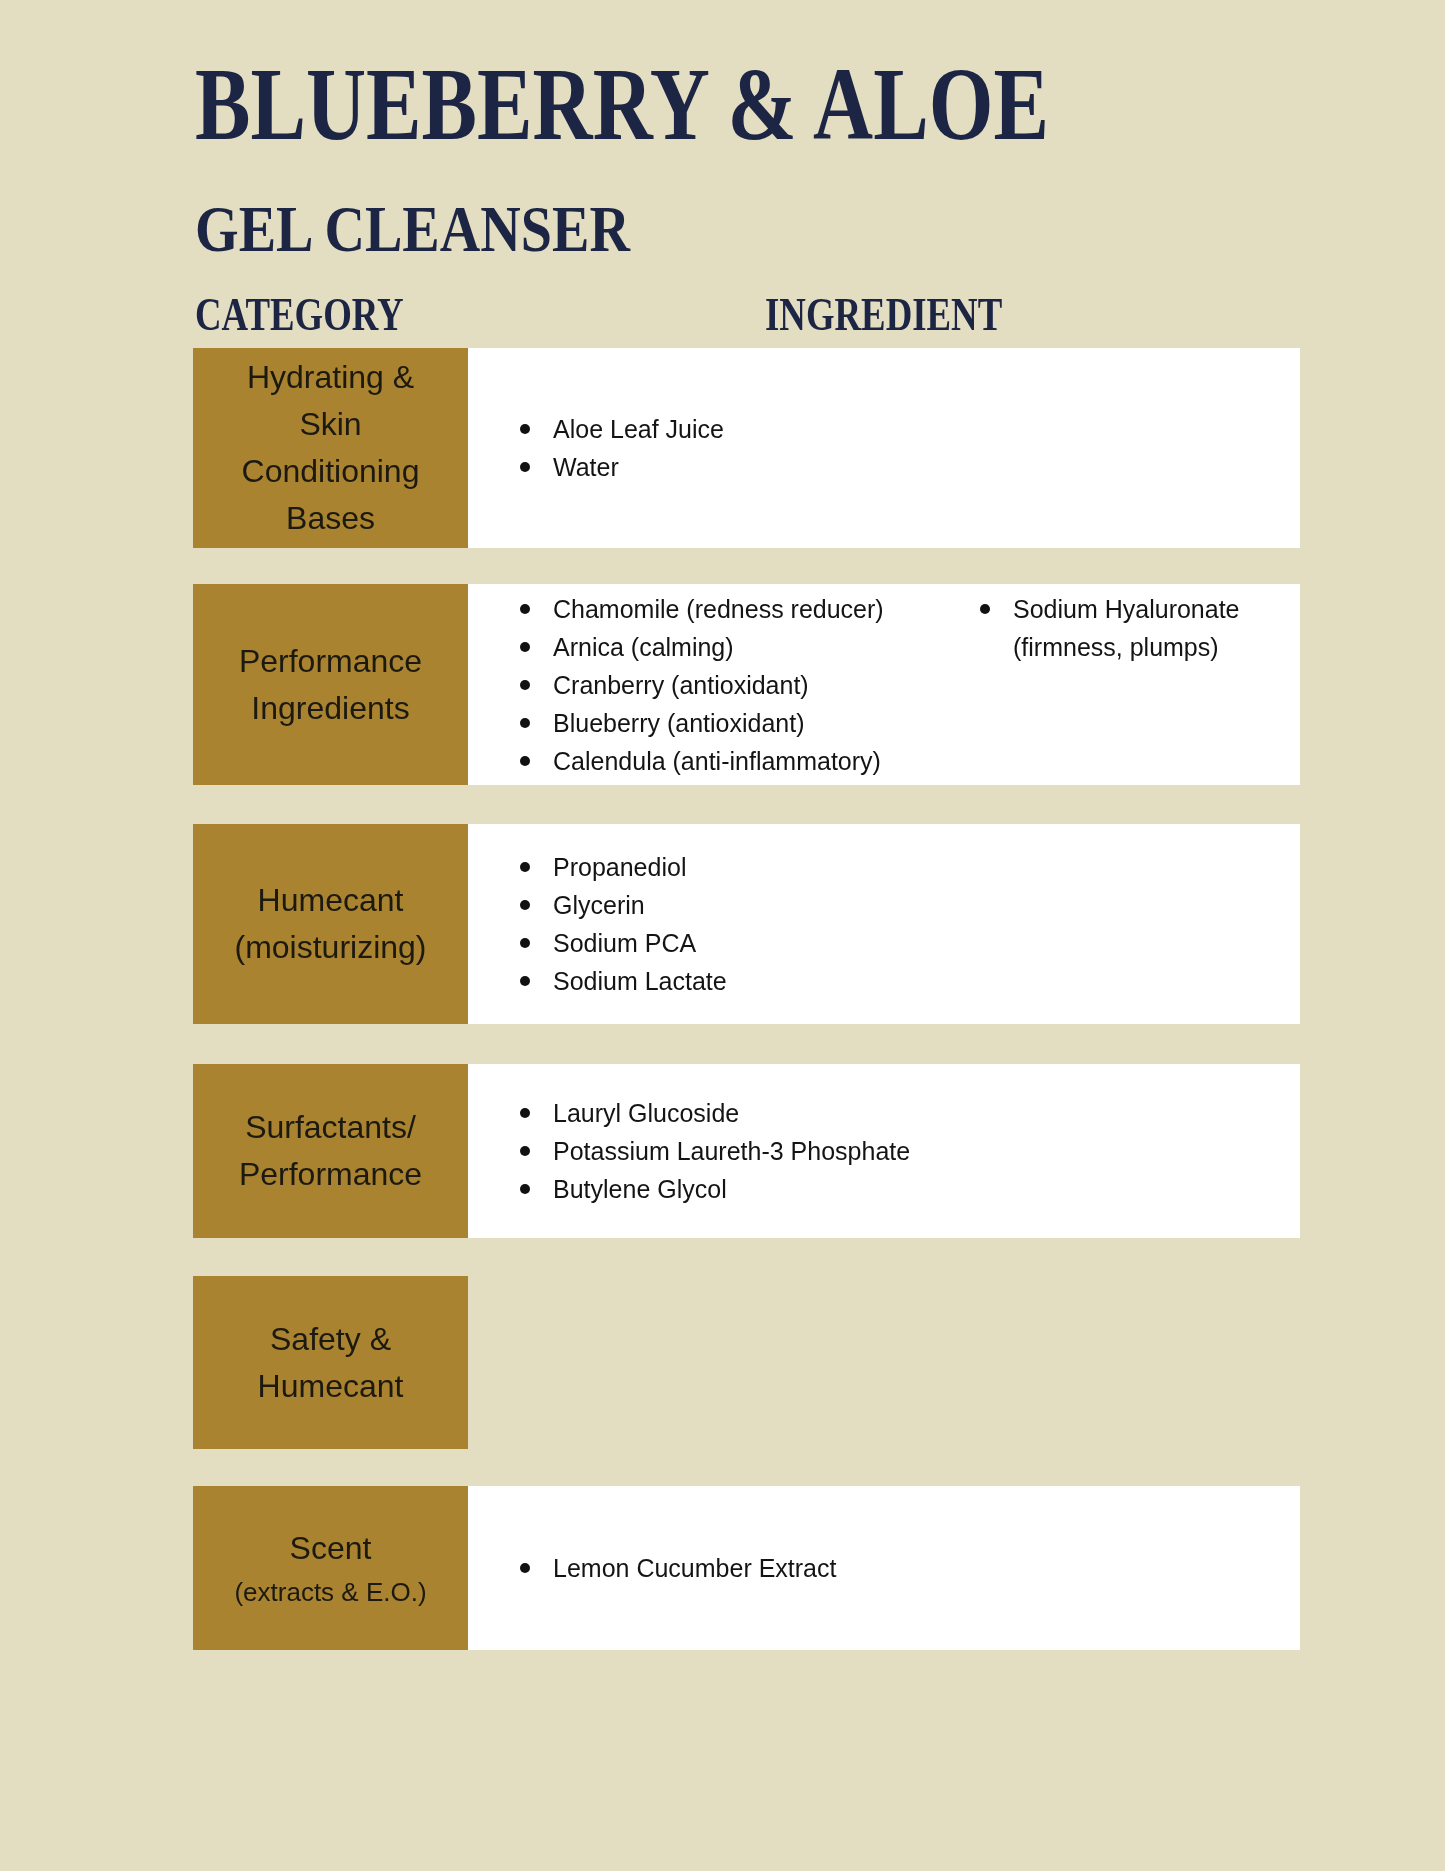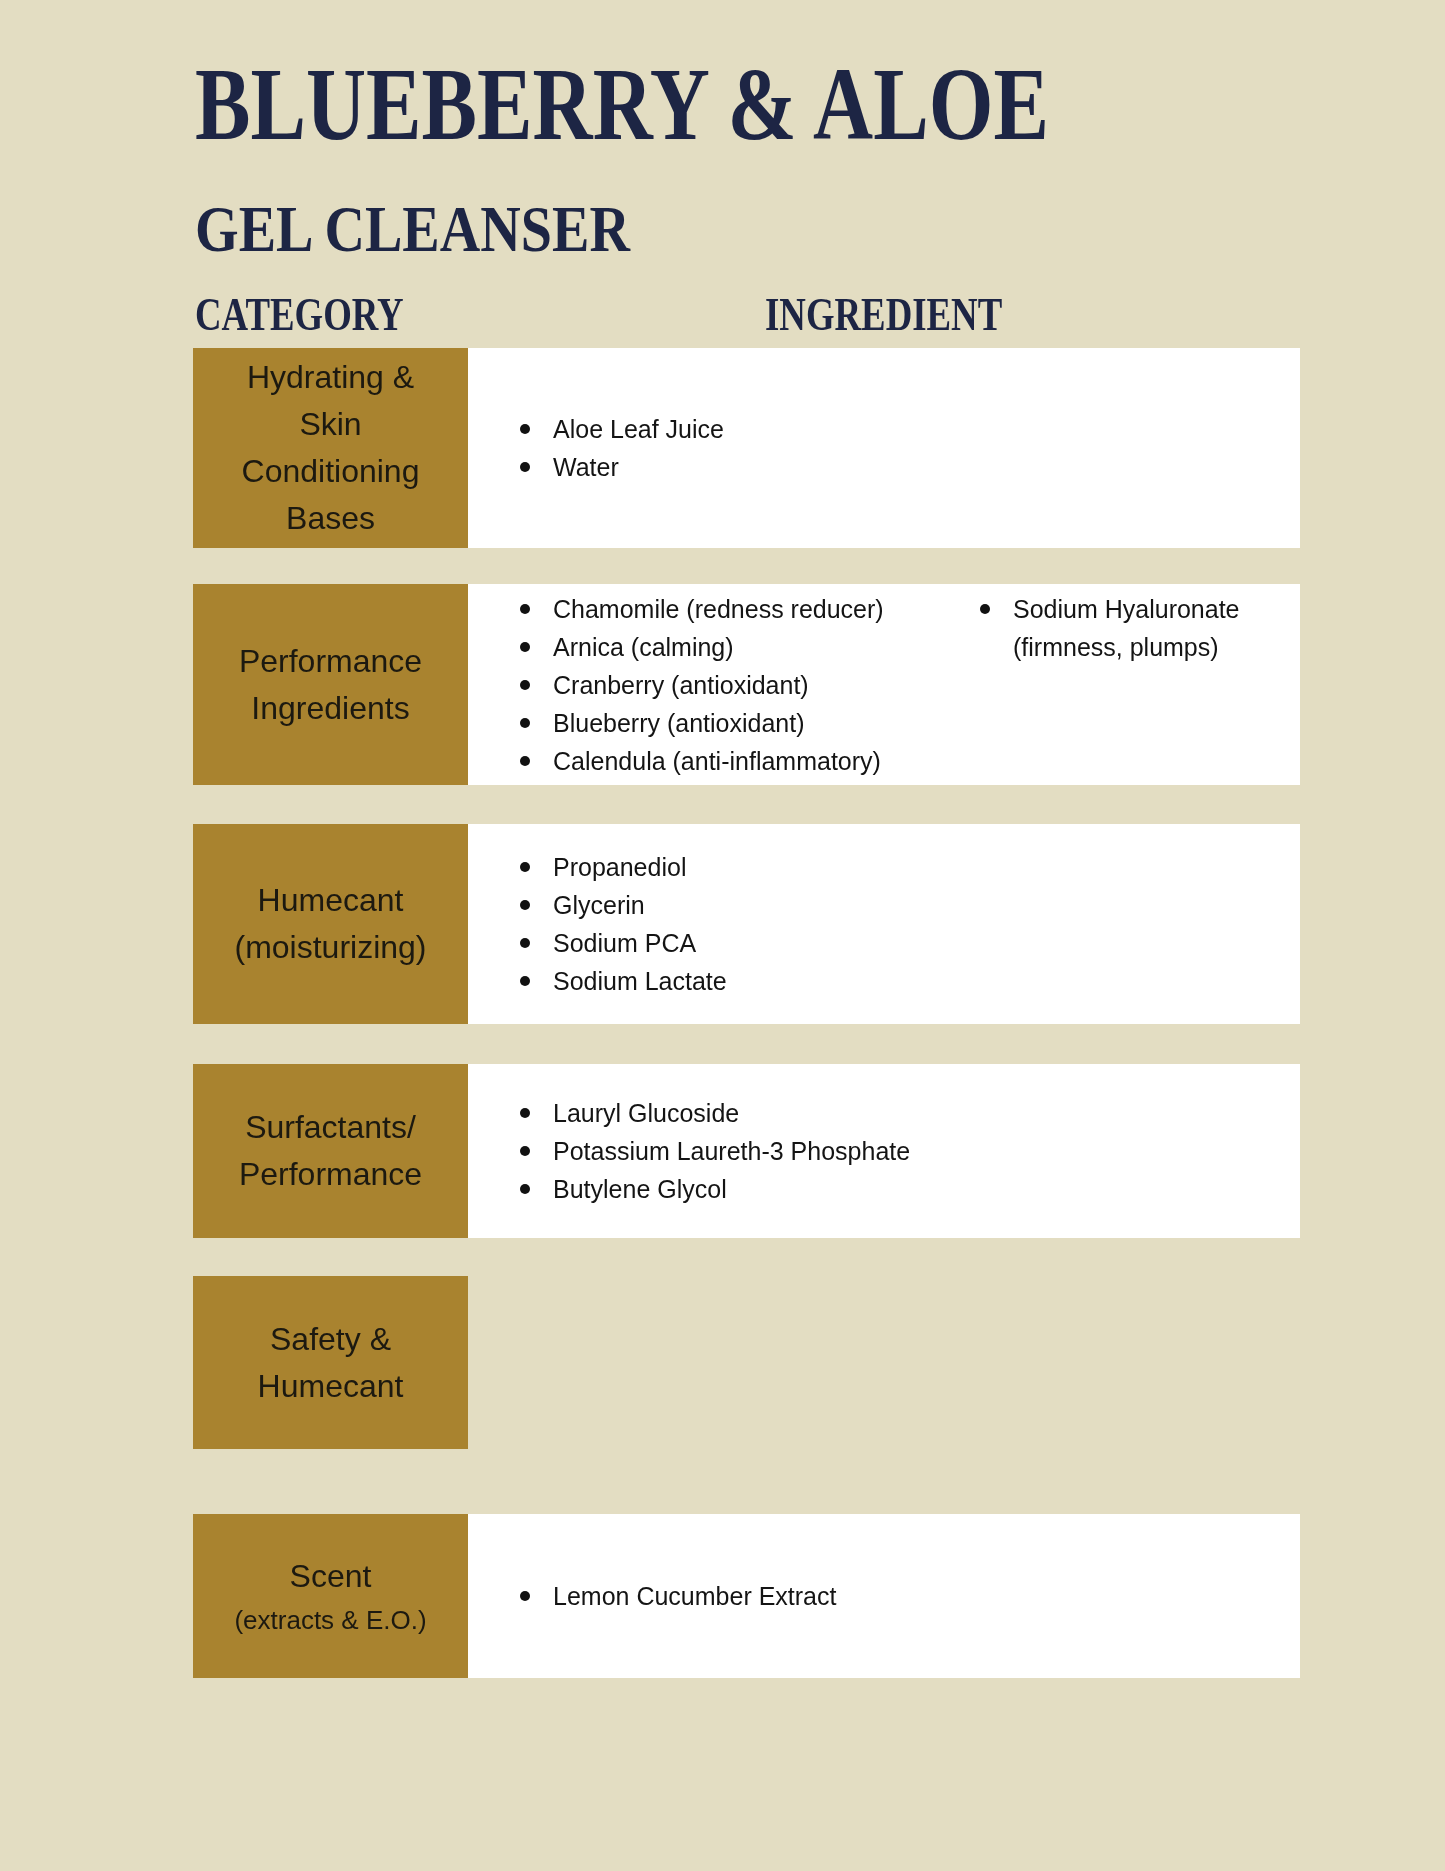--- a/index.html
+++ b/index.html
@@ -34,21 +34,21 @@
   .col-header.category{left:195px;}
   .col-header.ingredient{left:765px;}
 
   
   .rows{position:absolute;left:193px;top:348px;width:1107px;}
   .row{display:flex;width:100%;}
   .row:nth-of-type(1){height:200px;margin-bottom:36px;}
   .row:nth-of-type(2){height:201px;margin-bottom:39px;}
   .row:nth-of-type(3){height:200px;margin-bottom:40px;}
   .row:nth-of-type(4){height:174px;margin-bottom:38px;}
-  .row:nth-of-type(5){height:173px;margin-bottom:65px;}
+  .row:nth-of-type(5){height:173px;margin-bottom:37px;}
   .row:nth-of-type(6){height:164px;margin-bottom:0;}
 
   .cat{
     width:275px;flex:0 0 275px;
     background:var(--gold);
     display:flex;flex-direction:column;justify-content:center;align-items:center;
     text-align:center;
     color:#1c1910;
     padding:4px 6px;
   }

